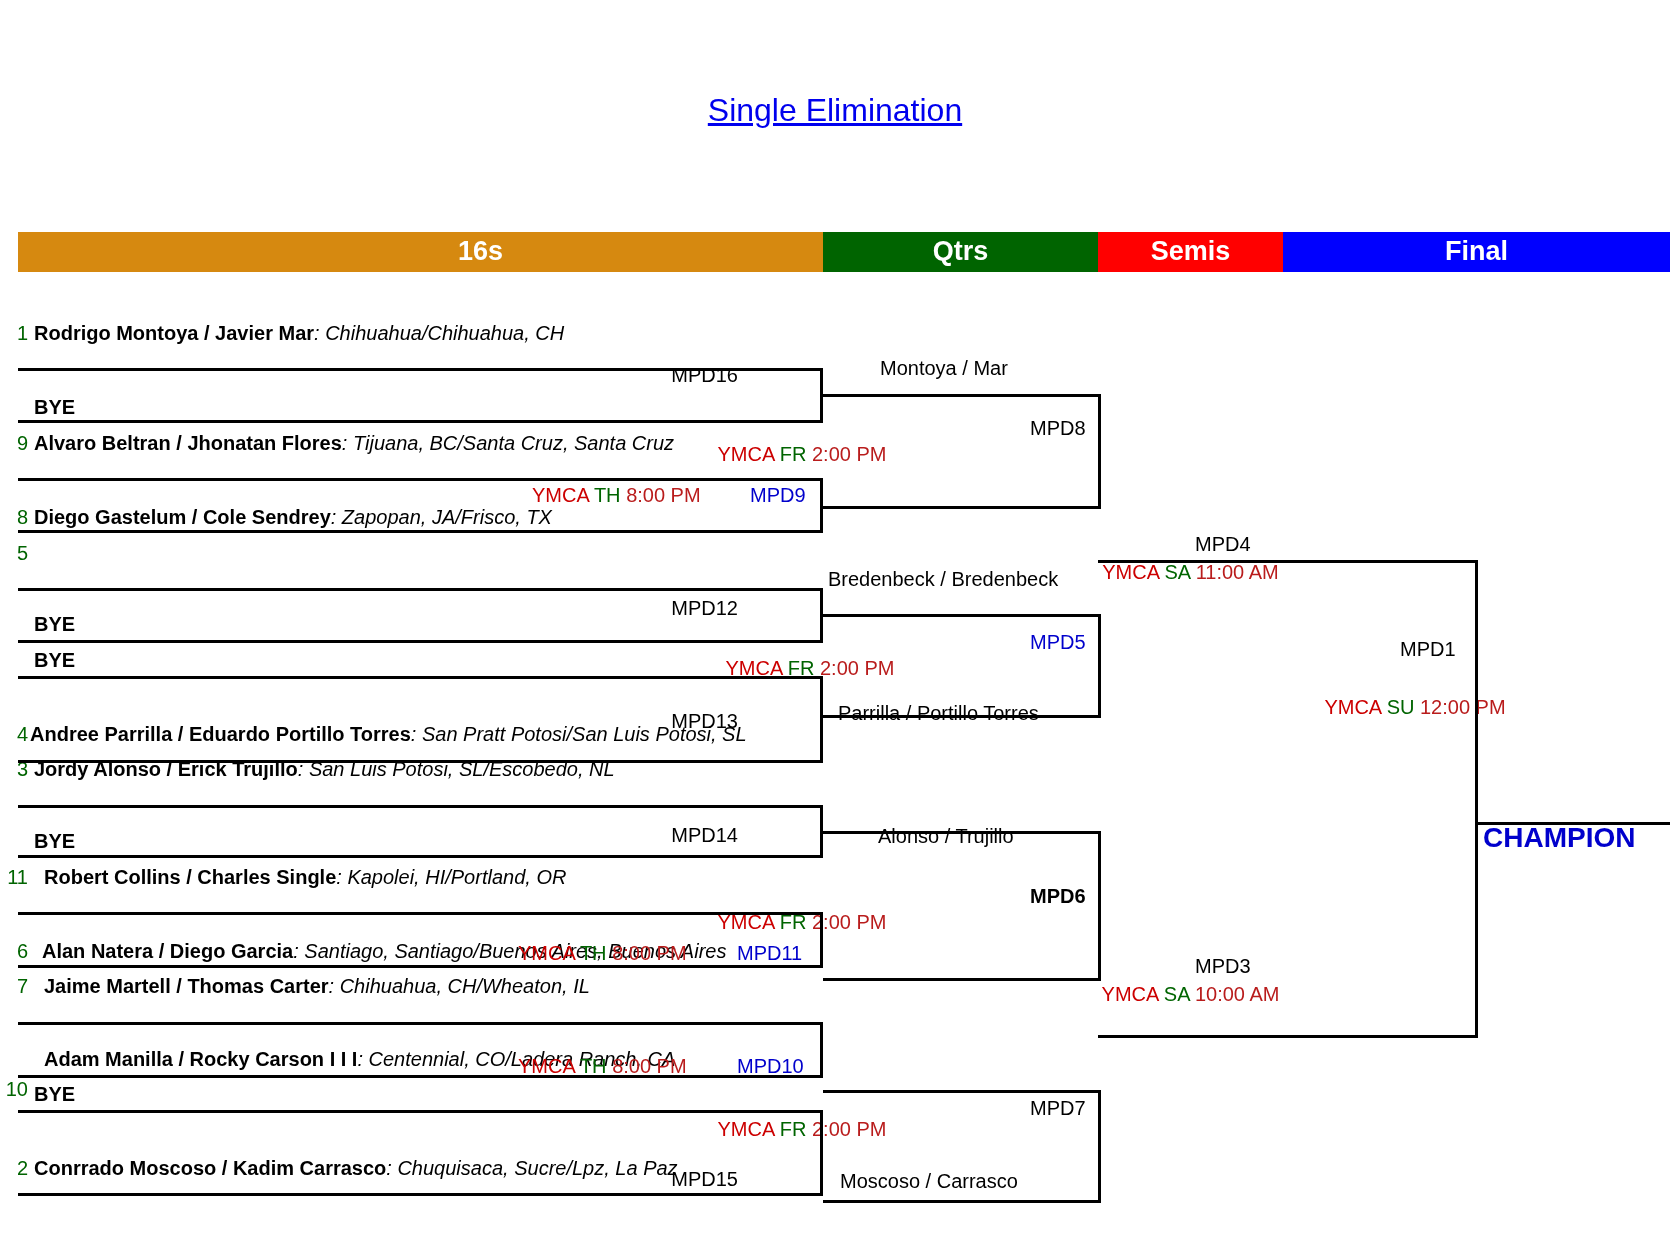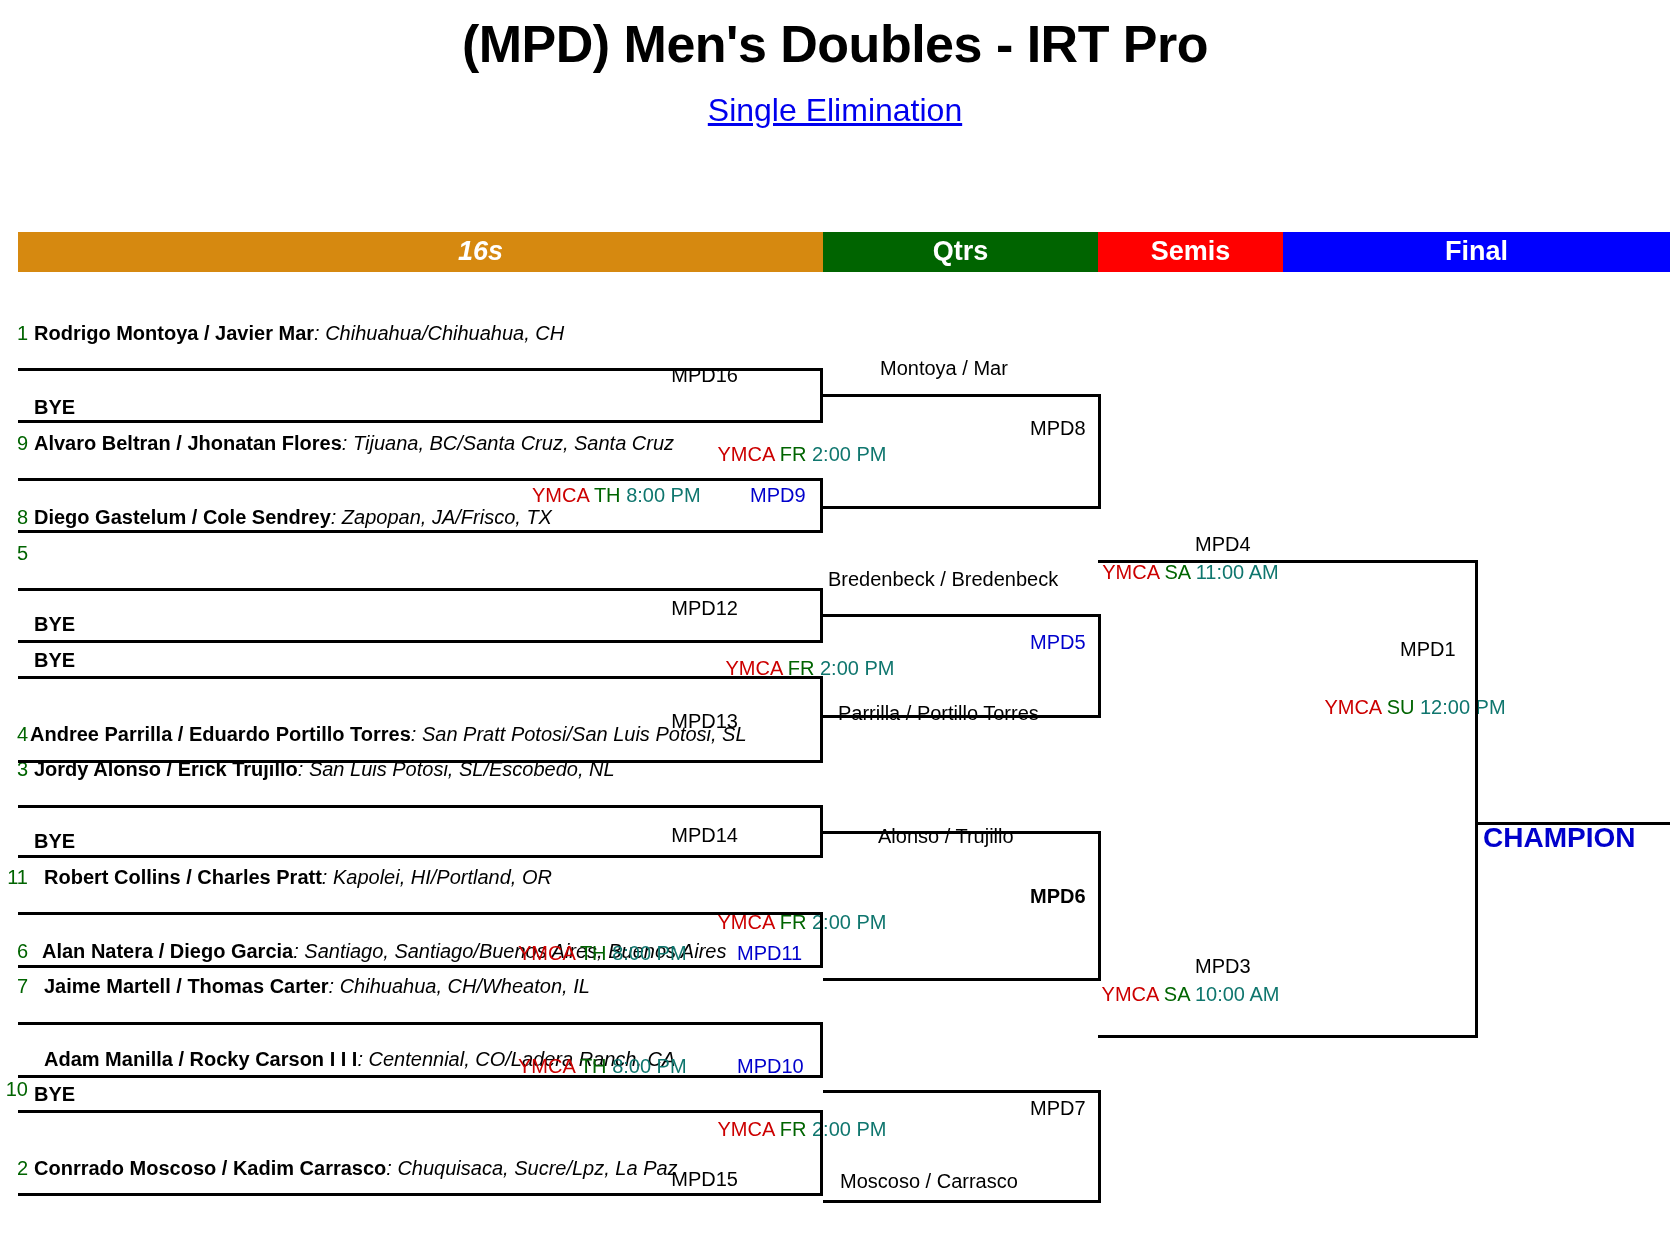--- a/index.html
+++ b/index.html
@@ -35,55 +35,54 @@
   
   .roundbar { position: absolute; top: 232px; height: 40px; }
   .roundbar div {
     height: 40px;
     line-height: 38px;
     text-align: center;
     color: #ffffff;
     font-size: 27px;
     font-weight: bold;
   }
-  .rb-16   { left: 18px;   width: 925px; background: #d68910; font-style: italic; }
+  .rb-16   { left: 18px;   width: 925px; background: #d68910; }
   .rb-qtrs { left: 823px;  width: 275px; background: #006400; }
   .rb-semi { left: 1098px; width: 185px; background: #ff0000; }
   .rb-final{ left: 1283px; width: 387px; background: #0000ff; }
 
   
   .t { position: absolute; white-space: nowrap; }
   .seed {
     font-size: 20px; color: #006400; font-weight: normal;
     text-align: right; width: 26px;
   }
   .players { font-size: 20px; color: #000; font-weight: bold; }
   .players .loc { font-weight: normal; font-style: italic; }
   .bye { font-size: 20px; font-weight: bold; color: #000; }
   .code { font-size: 20px; color: #000; }
   .code-blue { font-size: 20px; color: #0000cc; }
   .winner { font-size: 20px; font-weight: normal; color: #000; }
   .sched { font-size: 20px; }
   .sched .ymca { color: #cc0000; }
   .sched .day  { color: #006400; }
-  .sched .time { color: #0f766e; }
+  .sched .time { color: #b91c1c; }
   .champion {
     font-size: 28px; font-weight: bold; color: #0000cc;
   }
   
   .ln { position: absolute; background: #000; }
   .h { height: 3px; }
   .v { width: 3px; }
 </style>
 </head>
 <body>
 
 <div id="page">
 
-  <div class="title">(MPD) Men's Doubles - IRT Pro</div>
   <div class="subtitle">Single Elimination</div>
 
   <div class="roundbar rb-16">
       <div>16s</div>
     </div>
   <div class="roundbar rb-qtrs">
       <div>Qtrs</div>
     </div>
   <div class="roundbar rb-semi">
       <div>Semis</div>
@@ -111,21 +110,21 @@
 
   <div class="t seed" style="top:723px; left:2px;">4</div>
   <div class="t players" style="top:723px; left:30px;"><span>Andree Parrilla / Eduardo Portillo Torres</span><span class="loc">: San Pratt Potosi/San Luis Potosi, SL</span></div>
 
   <div class="t seed" style="top:758px; left:2px;">3</div>
   <div class="t players" style="top:758px; left:34px;"><span>Jordy Alonso / Erick Trujillo</span><span class="loc">: San Luis Potosi, SL/Escobedo, NL</span></div>
 
   <div class="t bye" style="top:830px; left:34px;">BYE</div>
 
   <div class="t seed" style="top:866px; left:2px;">11</div>
-  <div class="t players" style="top:866px; left:44px;"><span>Robert Collins / Charles Pratt</span><span class="loc">: Kapolei, HI/Portland, OR</span></div>
+  <div class="t players" style="top:866px; left:44px;"><span>Robert Collins / Charles Single</span><span class="loc">: Kapolei, HI/Portland, OR</span></div>
 
   <div class="t seed" style="top:940px; left:2px;">6</div>
   <div class="t players" style="top:940px; left:42px;"><span>Alan Natera / Diego Garcia</span><span class="loc">: Santiago, Santiago/Buenos Aires, Buenos Aires</span></div>
 
   <div class="t seed" style="top:975px; left:2px;">7</div>
   <div class="t players" style="top:975px; left:44px;"><span>Jaime Martell / Thomas Carter</span><span class="loc">: Chihuahua, CH/Wheaton, IL</span></div>
 
   <div class="t seed" style="top:1078px; left:2px;">10</div>
   <div class="t players" style="top:1048px; left:44px;"><span>Adam Manilla / Rocky Carson I I I</span><span class="loc">: Centennial, CO/Ladera Ranch, CA</span></div>
 

